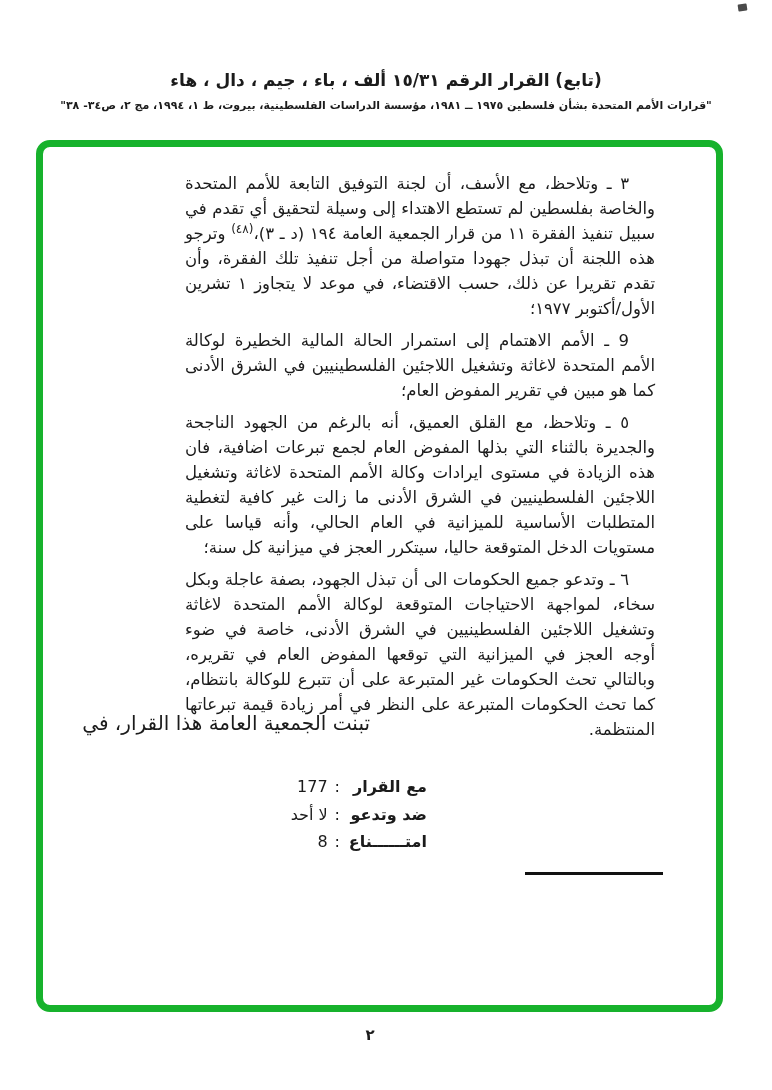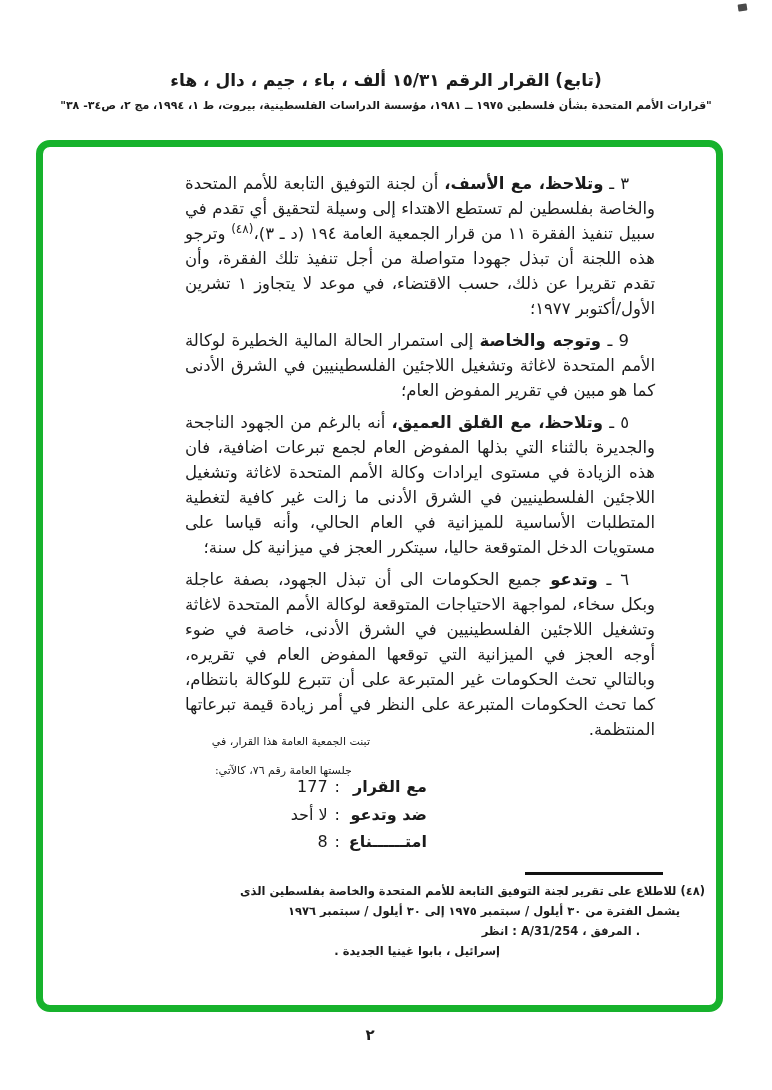--- a/index.html
+++ b/index.html
@@ -34,26 +34,26 @@
       border-radius: 14px;
       background: transparent;
     }
     .body-block {
       position: absolute; top: 171px; right: 117px; width: 470px;
       direction: rtl; text-align: justify;
       font-size: 16.5px; line-height: 25px;
     }
     .body-block p { margin: 0 0 7px 0; text-indent: 26px; }
     .body-block p:last-child { margin-bottom: 0; }
-    .bold { font-weight: bold; }
+    .bold { font-weight: normal; }
     sup.fn-ref { font-size: 12px; line-height: 0; }
     .adoption {
-      position: absolute; top: 727px; right: 402px;
-      direction: rtl; text-align: center;
-      font-size: 11px; line-height: 29px; white-space: nowrap;
+      position: absolute; top: 709px; right: 402px;
+      direction: rtl; text-align: left;
+      font-size: 20px; line-height: 29px; white-space: nowrap;
     }
     .adoption .line2 { padding-right: 15px; }
     .vote {
       position: absolute; top: 773px; right: 345px;
       direction: rtl; font-size: 16px; white-space: nowrap;
     }
     .vote-row { display: flex; gap: 7px; line-height: 27.5px; }
     .vote-label { min-width: 80px; font-weight: bold; }
     .vote-colon { }
     .vote-value { }
@@ -84,30 +84,29 @@
 
   <div class="header-title">(تابع) القرار الرقم ١٥/٣١ ألف ، باء ، جيم ، دال ، هاء</div>
 
   <div class="header-source">"قرارات الأمم المتحدة بشأن فلسطين ١٩٧٥ ــ ١٩٨١، مؤسسة الدراسات الفلسطينية، بيروت، ط ١، ١٩٩٤، مج ٢، ص٣٤- ٣٨"</div>
 
   <div class="green-box"></div>
 
   <div class="body-block">
     <p><span>٣ ـ </span><span class="bold">وتلاحظ، مع الأسف،</span><span> أن لجنة التوفيق التابعة للأمم المتحدة والخاصة بفلسطين لم تستطع الاهتداء إلى وسيلة لتحقيق أي تقدم في سبيل تنفيذ الفقرة ١١ من قرار الجمعية العامة ١٩٤ (د ـ ٣)،</span><sup class="fn-ref">(٤٨)</sup><span> وترجو هذه اللجنة أن تبذل جهودا متواصلة من أجل تنفيذ تلك الفقرة، وأن تقدم تقريرا عن ذلك، حسب الاقتضاء، في موعد لا يتجاوز ١ تشرين الأول/أكتوبر ١٩٧٧؛</span></p>
 
-    <p><span>9 ـ </span><span class="bold">وتوجه والخاصة</span><span> إلى استمرار الحالة المالية الخطيرة لوكالة الأمم المتحدة لاغاثة وتشغيل اللاجئين الفلسطينيين في الشرق الأدنى كما هو مبين في تقرير المفوض العام؛</span></p>
+    <p><span>9 ـ </span><span class="bold">الأمم الاهتمام</span><span> إلى استمرار الحالة المالية الخطيرة لوكالة الأمم المتحدة لاغاثة وتشغيل اللاجئين الفلسطينيين في الشرق الأدنى كما هو مبين في تقرير المفوض العام؛</span></p>
 
     <p><span>٥ ـ </span><span class="bold">وتلاحظ، مع القلق العميق،</span><span> أنه بالرغم من الجهود الناجحة والجديرة بالثناء التي بذلها المفوض العام لجمع تبرعات اضافية، فان هذه الزيادة في مستوى ايرادات وكالة الأمم المتحدة لاغاثة وتشغيل اللاجئين الفلسطينيين في الشرق الأدنى ما زالت غير كافية لتغطية المتطلبات الأساسية للميزانية في العام الحالي، وأنه قياسا على مستويات الدخل المتوقعة حاليا، سيتكرر العجز في ميزانية كل سنة؛</span></p>
 
     <p><span>٦ ـ </span><span class="bold">وتدعو</span><span> جميع الحكومات الى أن تبذل الجهود، بصفة عاجلة وبكل سخاء، لمواجهة الاحتياجات المتوقعة لوكالة الأمم المتحدة لاغاثة وتشغيل اللاجئين الفلسطينيين في الشرق الأدنى، خاصة في ضوء أوجه العجز في الميزانية التي توقعها المفوض العام في تقريره، وبالتالي تحث الحكومات غير المتبرعة على أن تتبرع للوكالة بانتظام، كما تحث الحكومات المتبرعة على النظر في أمر زيادة قيمة تبرعاتها المنتظمة.</span></p>
   </div>
 
   <div class="adoption">
     <div class="line1">تبنت الجمعية العامة هذا القرار، في</div>
-    <div class="line2">جلستها العامة رقم ٧٦، كالآتي:</div>
   </div>
 
   <div class="vote">
     <div class="vote-row">
       <span class="vote-label">مع القرار</span>
       <span class="vote-colon">:</span>
       <span class="vote-value">177</span>
     </div>
     <div class="vote-row">
       <span class="vote-label">ضد وتدعو</span>
@@ -116,22 +115,16 @@
     </div>
     <div class="vote-row">
       <span class="vote-label">امتــــــناع</span>
       <span class="vote-colon">:</span>
       <span class="vote-value">8</span>
     </div>
   </div>
 
   <div class="footnote-divider"></div>
 
-  <div class="footnote">
-    <div class="fn-l1">(٤٨) للاطلاع على تقرير لجنة التوفيق التابعة للأمم المتحدة والخاصة بفلسطين الذى</div>
-    <div class="fn-l2">يشمل الفترة من ٣٠ أيلول / سبتمبر ١٩٧٥ إلى ٣٠ أيلول / سبتمبر ١٩٧٦</div>
-    <div class="fn-l3" dir="ltr">انظر : A/31/254 ، المرفق .</div>
-    <div class="fn-l4">إسرائيل ، بابوا غينيا الجديدة .</div>
-  </div>
 
   <div class="page-number">٢</div>
 
 </div>
 
 </body></html>

